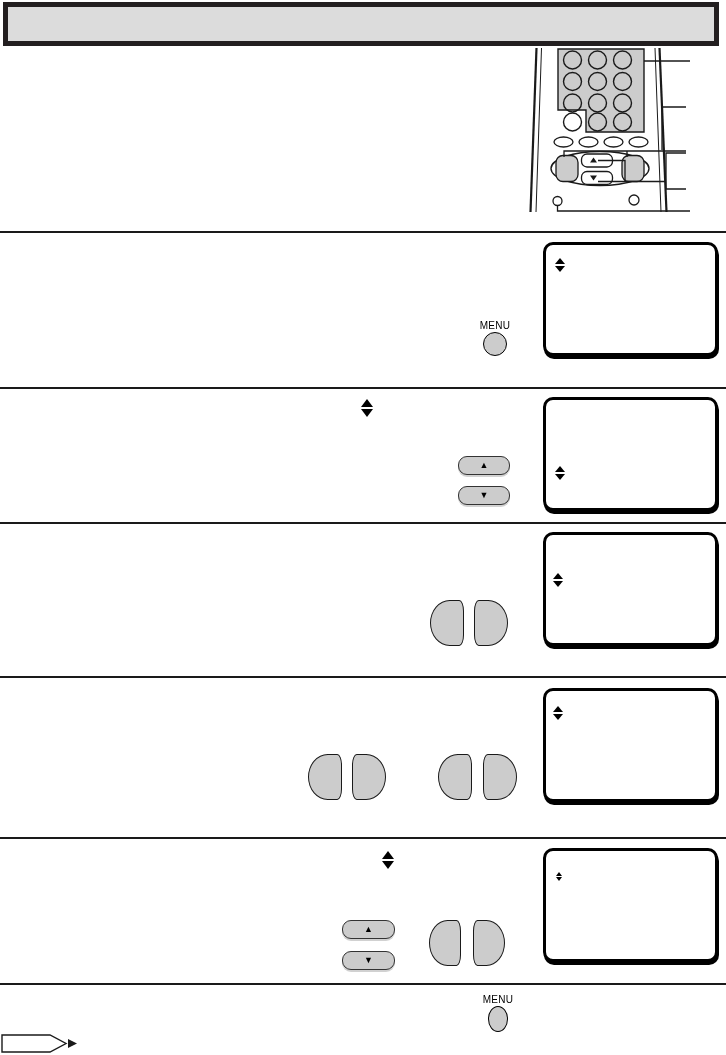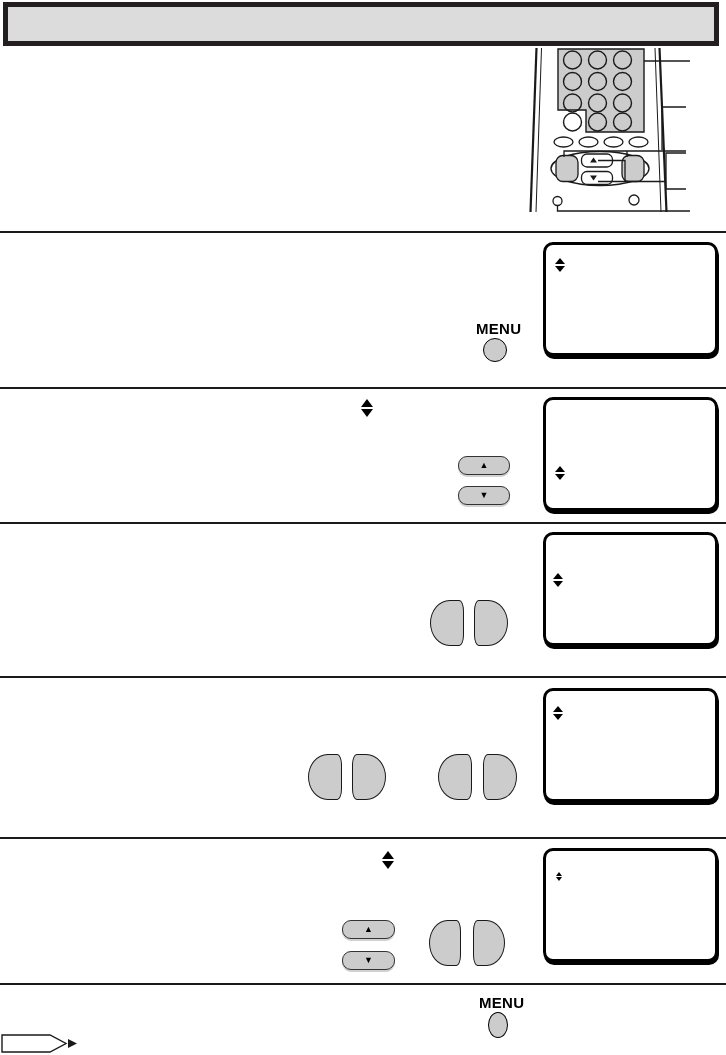--- a/index.html
+++ b/index.html
@@ -29,21 +29,21 @@
 
   .pill{position:absolute;width:52px;height:19px;background:#cccccc;border:1.6px solid #333;
     border-radius:9px;box-sizing:border-box;display:flex;align-items:center;justify-content:center;
     font-size:9px;line-height:1;color:#000;box-shadow:0 2px 0 rgba(0,0,0,0.18);}
 
   .dbtn{position:absolute;width:34px;height:46px;background:#cccccc;border:1.6px solid #1a1a1a;box-sizing:border-box;}
   .d-left{border-radius:58% 14% 14% 58% / 50% 24% 24% 50%;}
   .d-right{border-radius:14% 58% 58% 14% / 24% 50% 50% 24%;}
 
   .menu-group{position:absolute;width:38px;text-align:center;}
-  .menu-label{font-weight:bold;font-size:15px;letter-spacing:.3px;color:#000;}
+  .menu-label{font-weight:normal;font-size:10px;letter-spacing:.3px;color:#000;}
   .menu-circle{width:24px;height:24px;margin:1px auto 0;background:#cccccc;border:1.8px solid #000;border-radius:50%;box-sizing:border-box;}
   .menu-oval{width:20px;height:26px;margin:1px auto 0;background:#cccccc;border:1.8px solid #000;border-radius:50%;box-sizing:border-box;}
 
   .abs{position:absolute;}
 </style>
 </head>
 <body>
 
 <div class="canvas">
 

